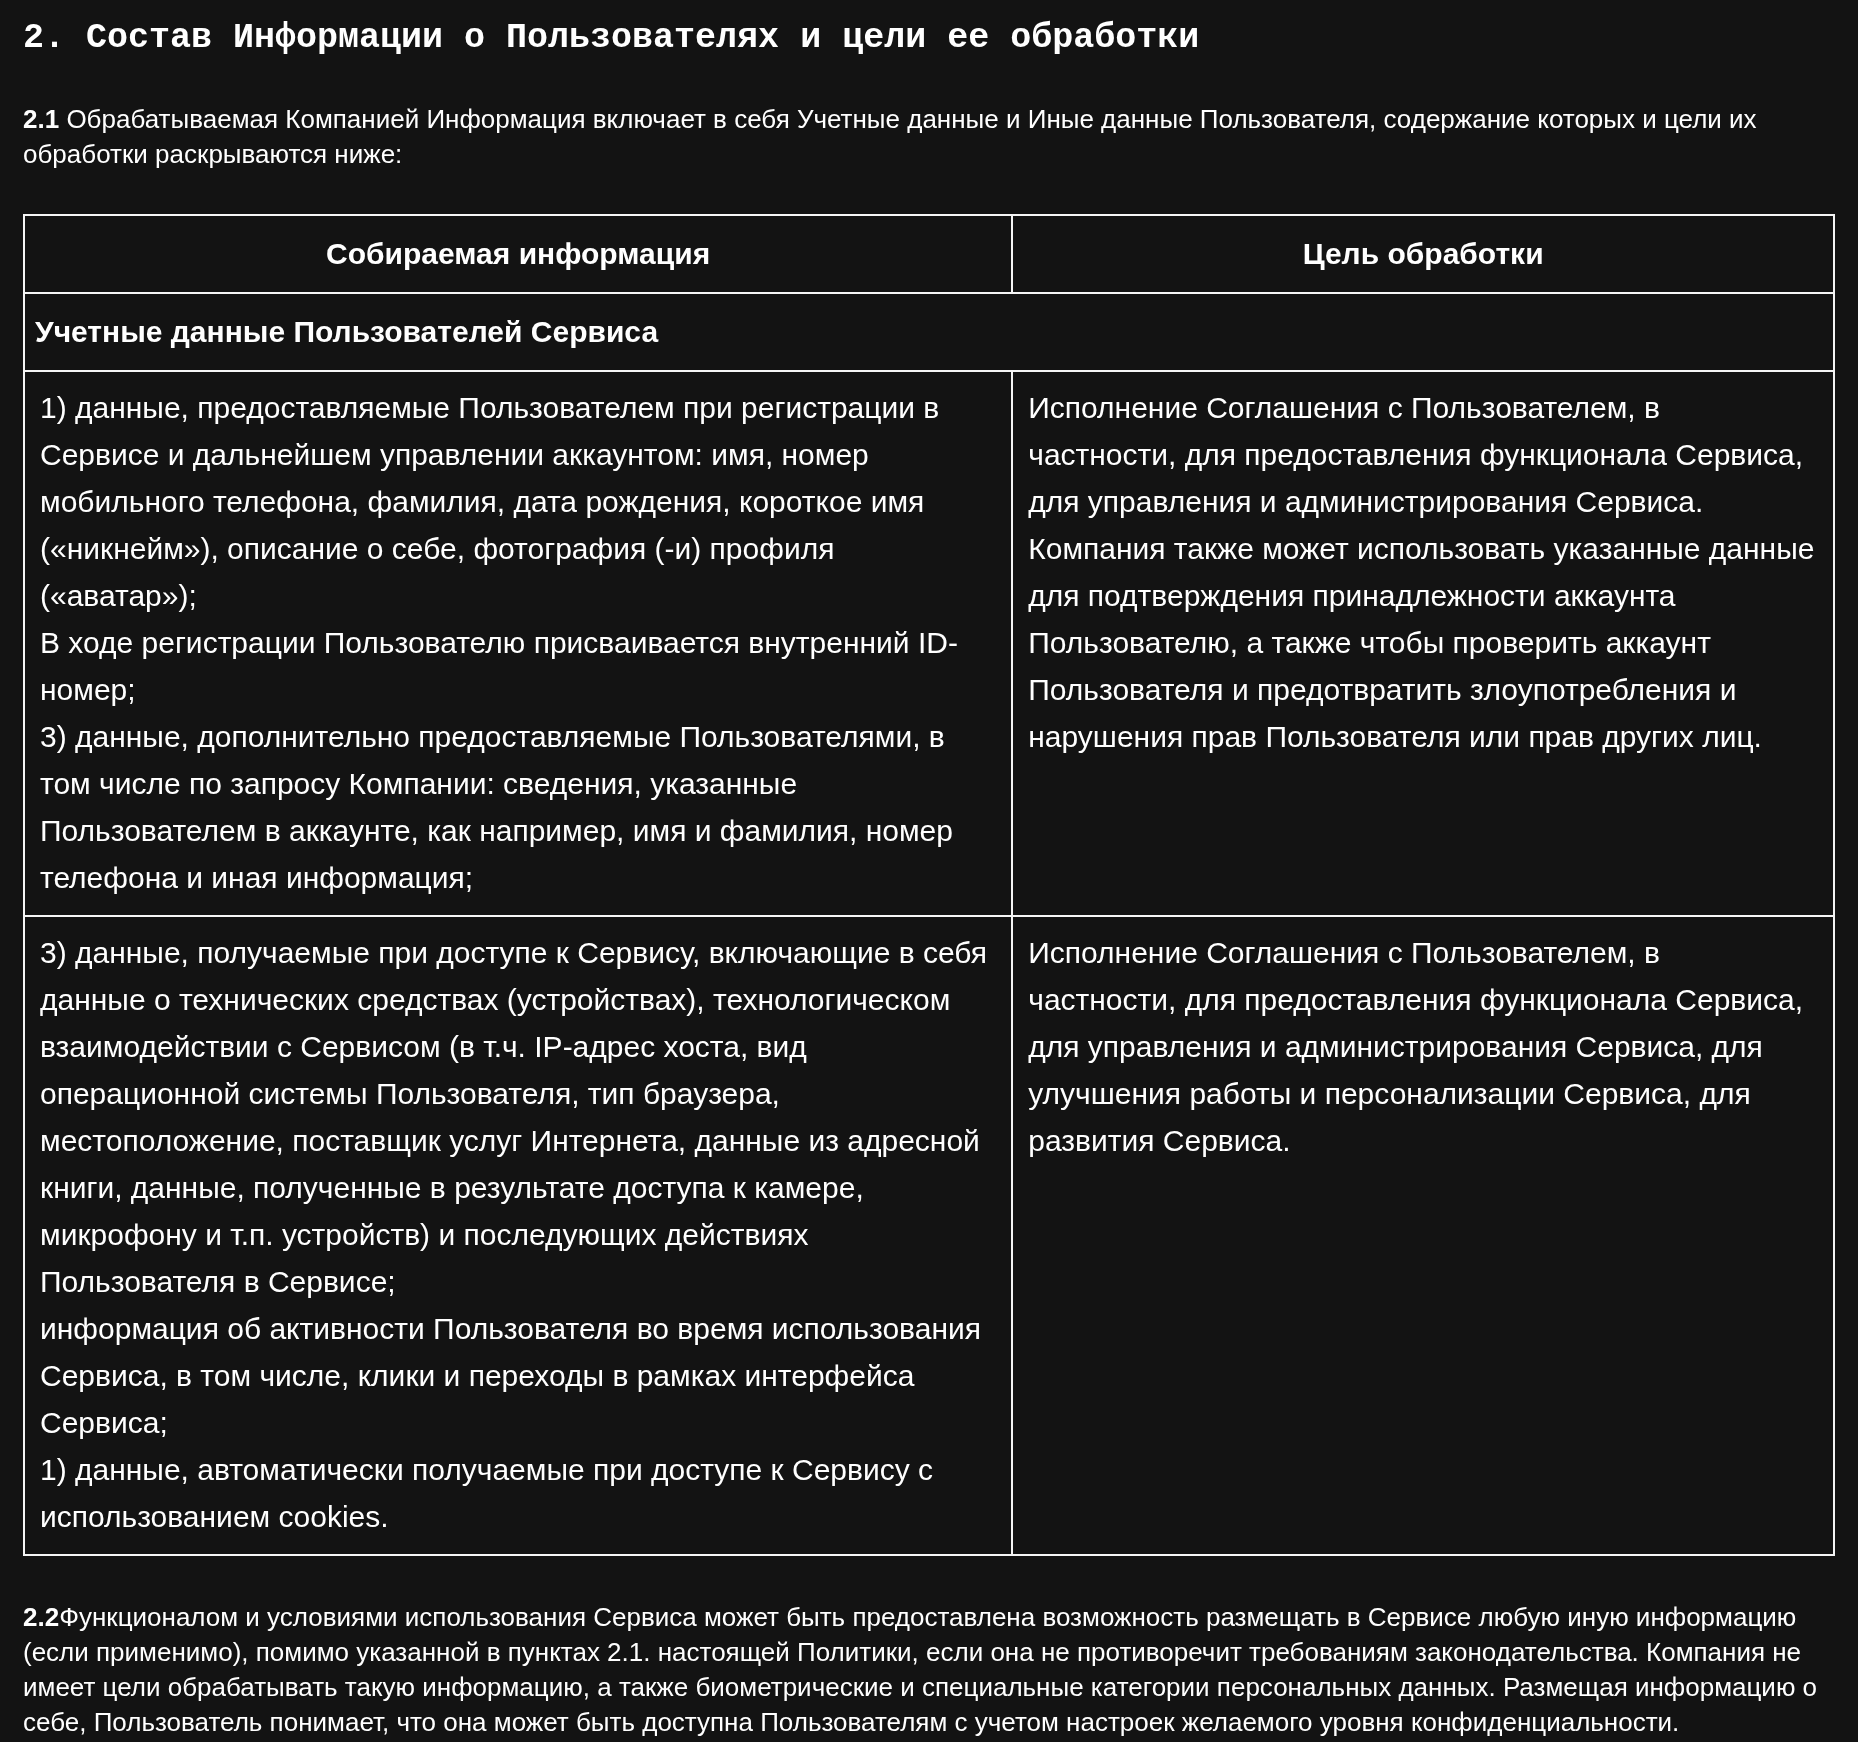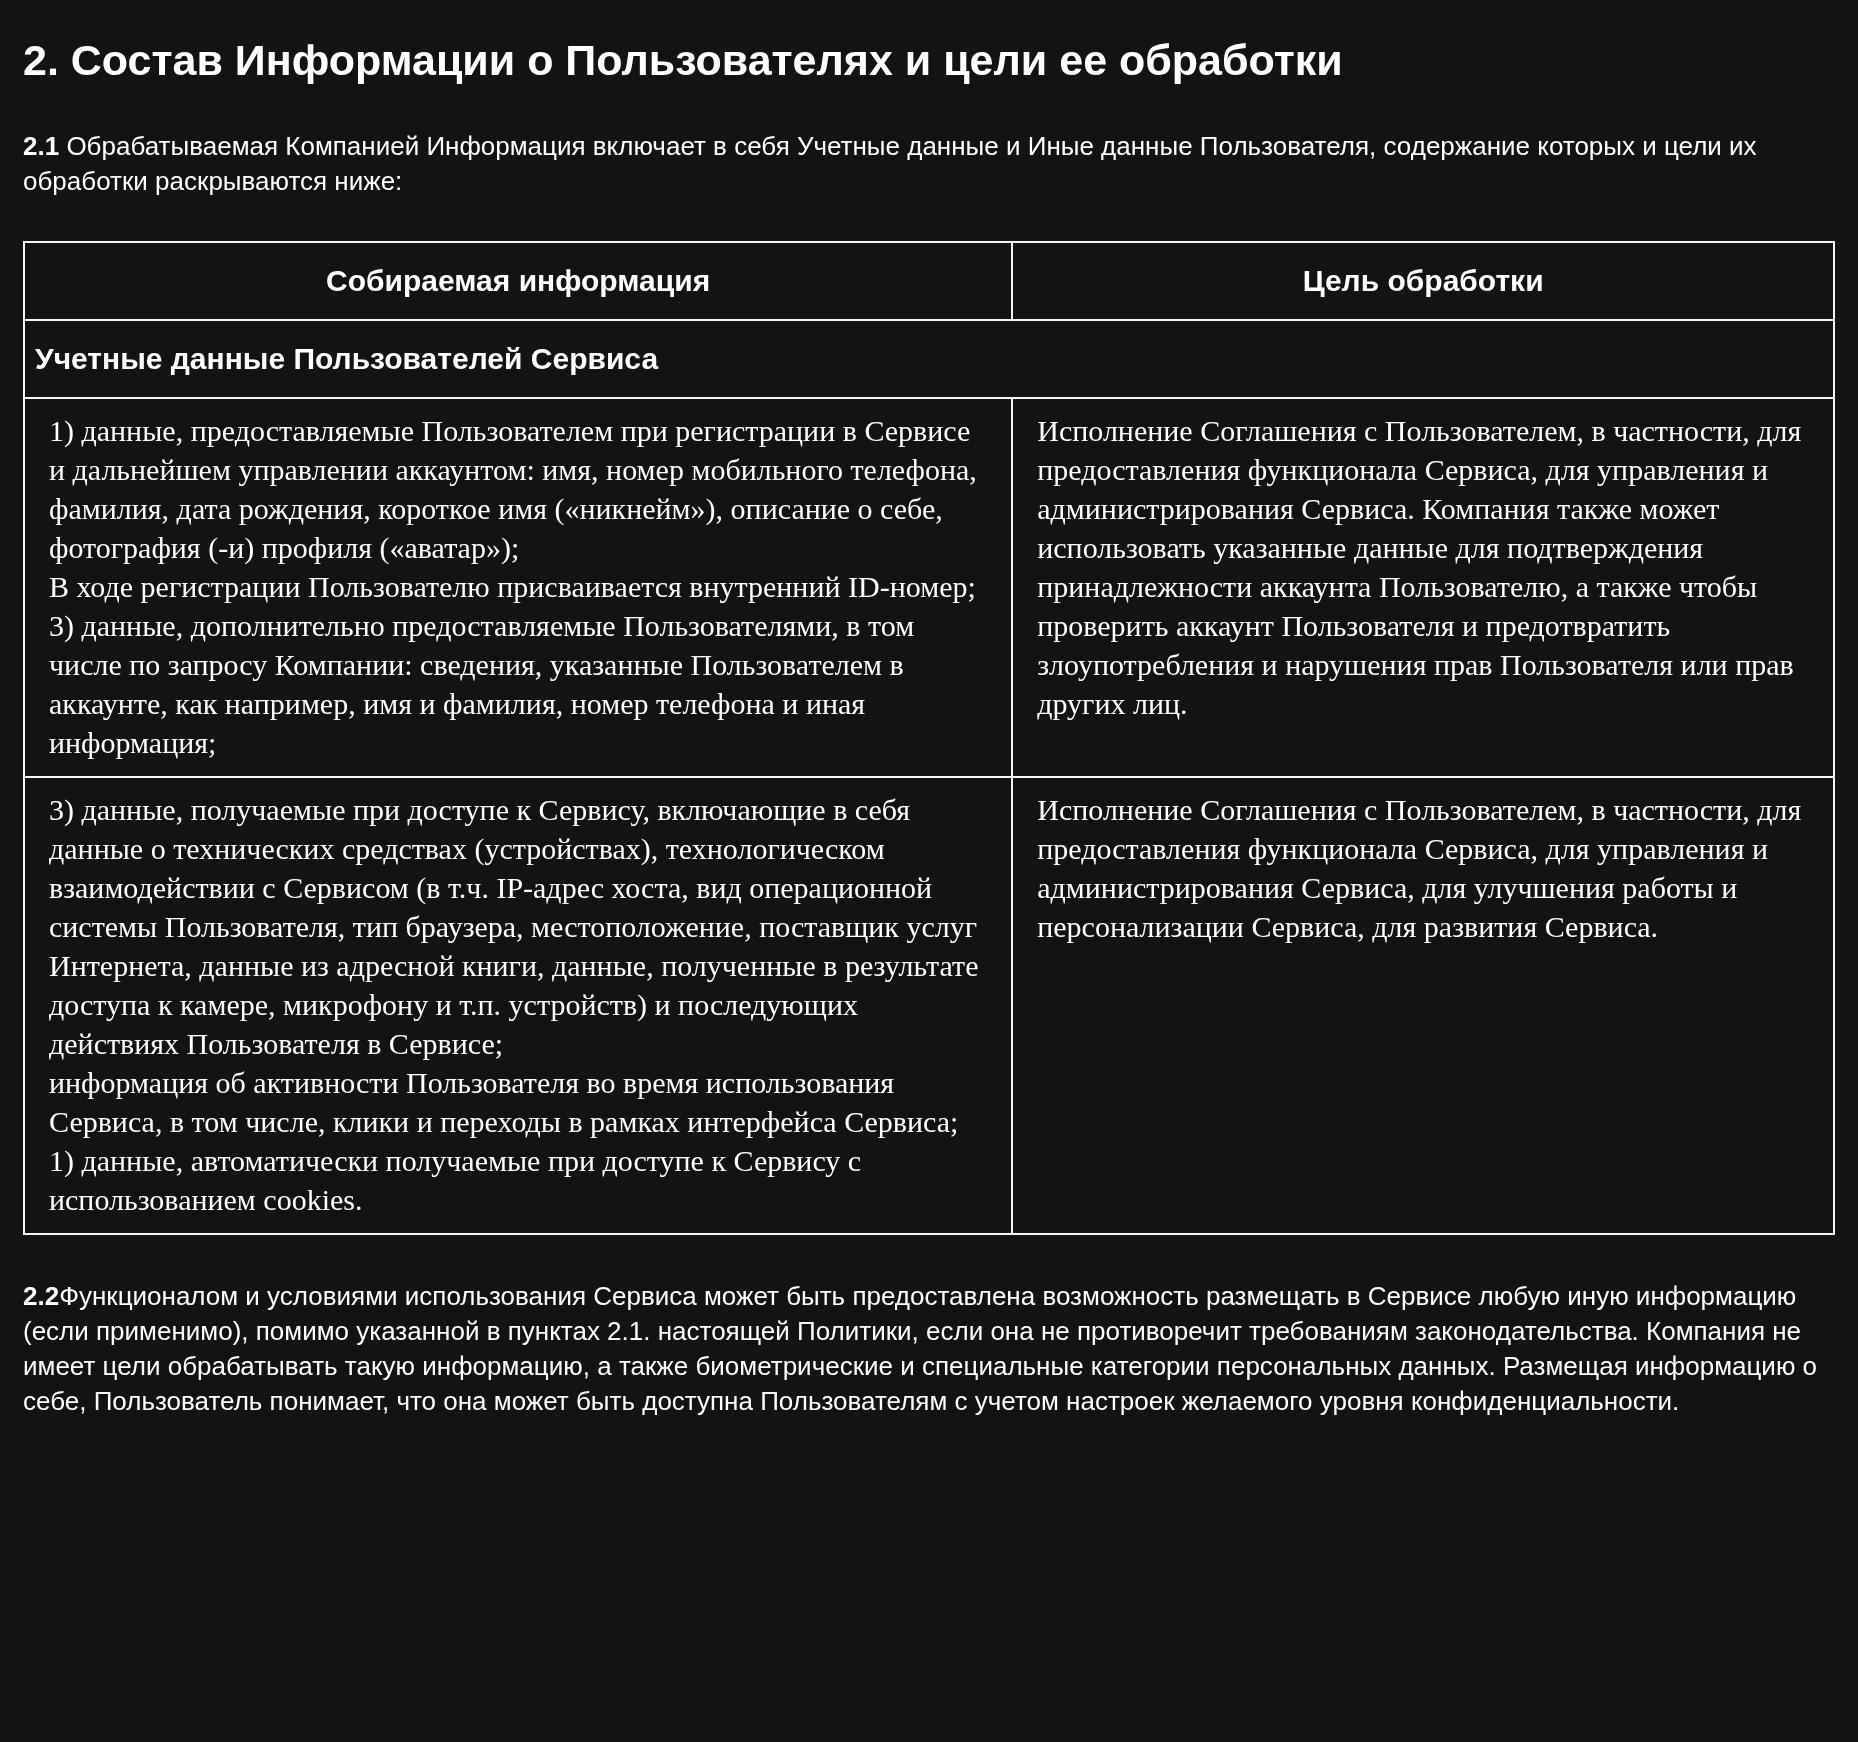--- a/index.html
+++ b/index.html
@@ -15,25 +15,26 @@
     color: var(--fg);
     font-family: "Liberation Sans", "DejaVu Sans", sans-serif;
   }
   .page {
     width: 1858px;
     min-height: 1742px;
     padding: 18px 23px 8px 23px;
     background: var(--bg);
   }
   h1.title {
-    font-size: 43px;
+    font-size: 35px;
     line-height: 1.15;
     font-weight: bold;
-    margin: 18px 0 0 0;
+    margin: 0 0 0 0;
     letter-spacing: 0;
+    font-family: Liberation Mono, monospace;
   }
   p.para {
     font-size: 26px;
     line-height: 35px;
     margin: 44px 0 0 0;
   }
   p.para .num { font-weight: bold; }
   table.info-table {
     width: 100%;
     border-collapse: collapse;
@@ -53,23 +54,22 @@
     padding: 19px 10px;
     line-height: 38px;
   }
   td.section-title {
     font-weight: bold;
     padding: 19px 10px;
     line-height: 38px;
   }
   td.cell {
     vertical-align: top;
-    padding: 12px 18px 14px 24px;
-    line-height: 39px;
-    font-family: Liberation Serif, serif;
+    padding: 12px 18px 14px 15px;
+    line-height: 47px;
   }
   td.cell p { margin: 0; }
 </style>
 </head>
 <body>
 
 <main class="page">
 
   <h1 class="title">2. Состав Информации о Пользователях и цели ее обработки</h1>
 

